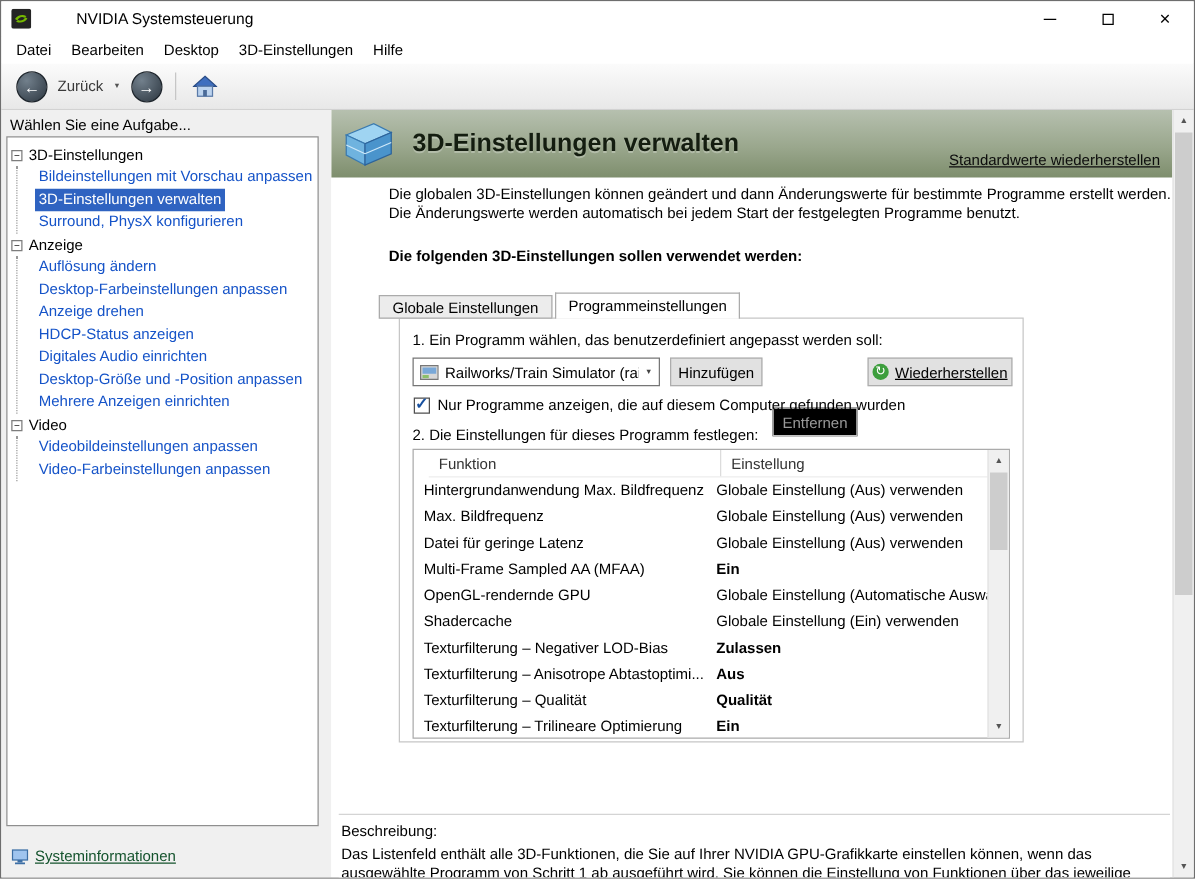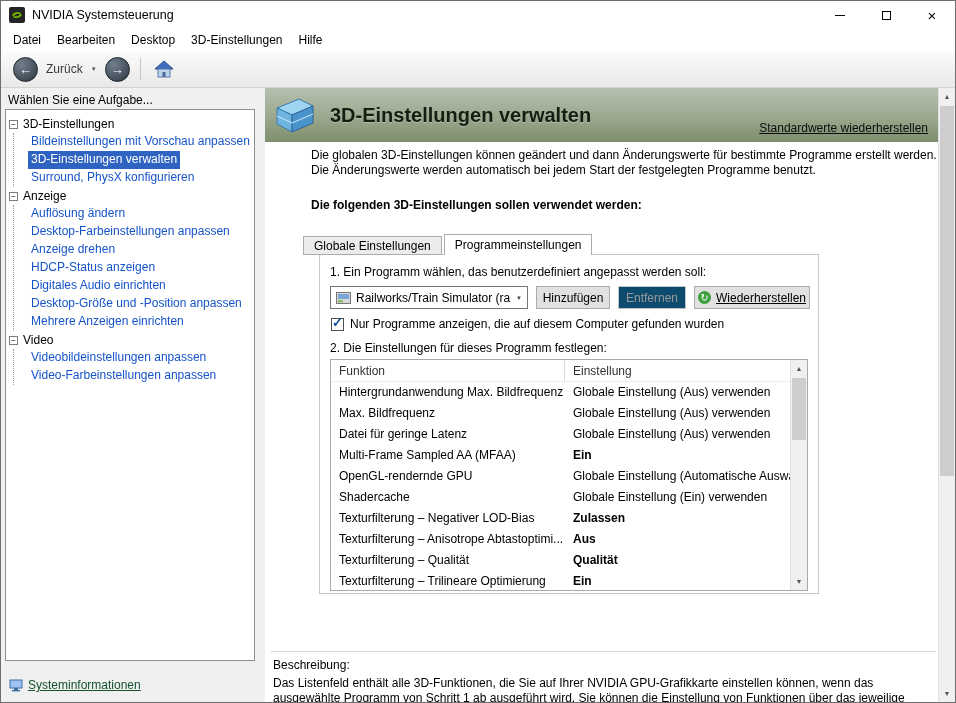--- a/index.html
+++ b/index.html
@@ -4,21 +4,21 @@
 <style>
   * { box-sizing: border-box; }
   html, body { margin: 0; padding: 0; background: #d8d8d8; }
   .window {
     position: relative; width: 956px; height: 703px;
     font-family: "Liberation Sans", sans-serif; font-size: 12px; color: #000;
     background: #fff; border: 1px solid #6e6e6e; overflow: hidden;
   }
   
   .titlebar { position: absolute; top: 0; left: 0; right: 0; height: 28px;
-    background: #fff; display: flex; align-items: center; padding-left: 8px; }
+    background: #fff; display: flex; align-items: center; padding-left: 8px; gap: 29px; }
   .titlebar-title { margin-left: 7px; font-size: 12.5px; white-space: nowrap; }
   .win-controls { position: absolute; right: 0; top: 0; height: 28px; display: flex; }
   .win-btn { width: 46px; height: 28px; display: flex; align-items: center; justify-content: center; cursor: default; }
   .glyph-min { display: block; width: 10px; height: 1px; background: #000; }
   .glyph-max { display: block; width: 9px; height: 9px; border: 1px solid #000; }
   .glyph-close { font-size: 15px; line-height: 15px; }
   
   .menubar { position: absolute; top: 28px; left: 0; right: 0; height: 22px;
     background: #fff; display: flex; align-items: center; padding-left: 4px; }
   .menu-item { padding: 3px 8px; white-space: nowrap; }
@@ -78,32 +78,32 @@
   .controls-row { position: absolute; top: 31px; left: 10px; display: flex; gap: 8px; }
   .combo { width: 198px; height: 23px; border: 1px solid #767676; background: #fff;
     display: flex; align-items: center; gap: 5px; padding: 0 5px; cursor: pointer; }
   .combo-text { flex: 1; white-space: nowrap; overflow: hidden; }
   .combo-caret { font-size: 6px; color: #444; }
   .btn { height: 23px; border: 1px solid #adadad; background: #e1e1e1;
     display: flex; align-items: center; justify-content: center; gap: 5px;
     padding: 0 8px; white-space: nowrap; cursor: pointer; }
   .btn-add { width: 74px; } .btn-remove { width: 68px; }
   .btn-restore { width: 116px; }
-  .btn.disabled { color: #9a9a9a; background: #0c4a6e; border-color: #c3c3c3; cursor: default; }
+  .btn.disabled { color: #9a9a9a; background: #000000; border-color: #c3c3c3; cursor: default; margin-top: 40px; }
   .btn-restore .label { text-decoration: underline; }
   .restore-icon { width: 13px; height: 13px; border-radius: 50%; background: #3d9e3d; color: #fff;
     font-size: 10px; line-height: 13px; text-align: center; flex: 0 0 auto; }
   .checkbox-row { position: absolute; top: 62px; left: 11px; display: flex; align-items: center; gap: 6px; }
   .checkbox { width: 13px; height: 13px; border: 1px solid #4f4f4f; background: #fff; position: relative; cursor: pointer; }
   .checkbox .check { position: absolute; top: -4px; left: 0; color: #17509f; font-size: 13px; font-weight: bold; }
   .checkbox-label { white-space: nowrap; }
   .step2 { position: absolute; top: 86px; left: 10px; white-space: nowrap; }
   
   .settings-table { position: absolute; top: 104px; left: 10px; width: 478px; height: 232px;
-    border: 1px solid #ababab; background: #fff; }
+    border: 1px solid #ababab; background: #fff; padding-left: 12px; }
   .t-header { display: flex; height: 22px; color: #333; border-bottom: 1px solid #ededed; width: 459px; }
   .h-feature { width: 234px; padding: 4px 8px 0; border-right: 1px solid #dcdcdc; white-space: nowrap; overflow: hidden; }
   .h-setting { flex: 1; padding: 4px 8px 0; white-space: nowrap; overflow: hidden; }
   .t-body { position: absolute; top: 22px; left: 0; width: 459px; bottom: 0; overflow: hidden; }
   .t-row { display: flex; height: 21px; line-height: 21px; }
   .t-cell.feature { width: 234px; padding: 0 8px; white-space: nowrap; overflow: hidden; }
   .t-cell.setting { flex: 1; padding: 0 8px; white-space: nowrap; overflow: hidden; }
   .t-cell.custom { font-weight: bold; }
   .t-scroll { position: absolute; top: 0; right: 0; bottom: 0; width: 17px; background: #f0f0f0; border-left: 1px solid #e2e2e2; }
   .t-scroll .sb-thumb { top: 18px; height: 62px; }

